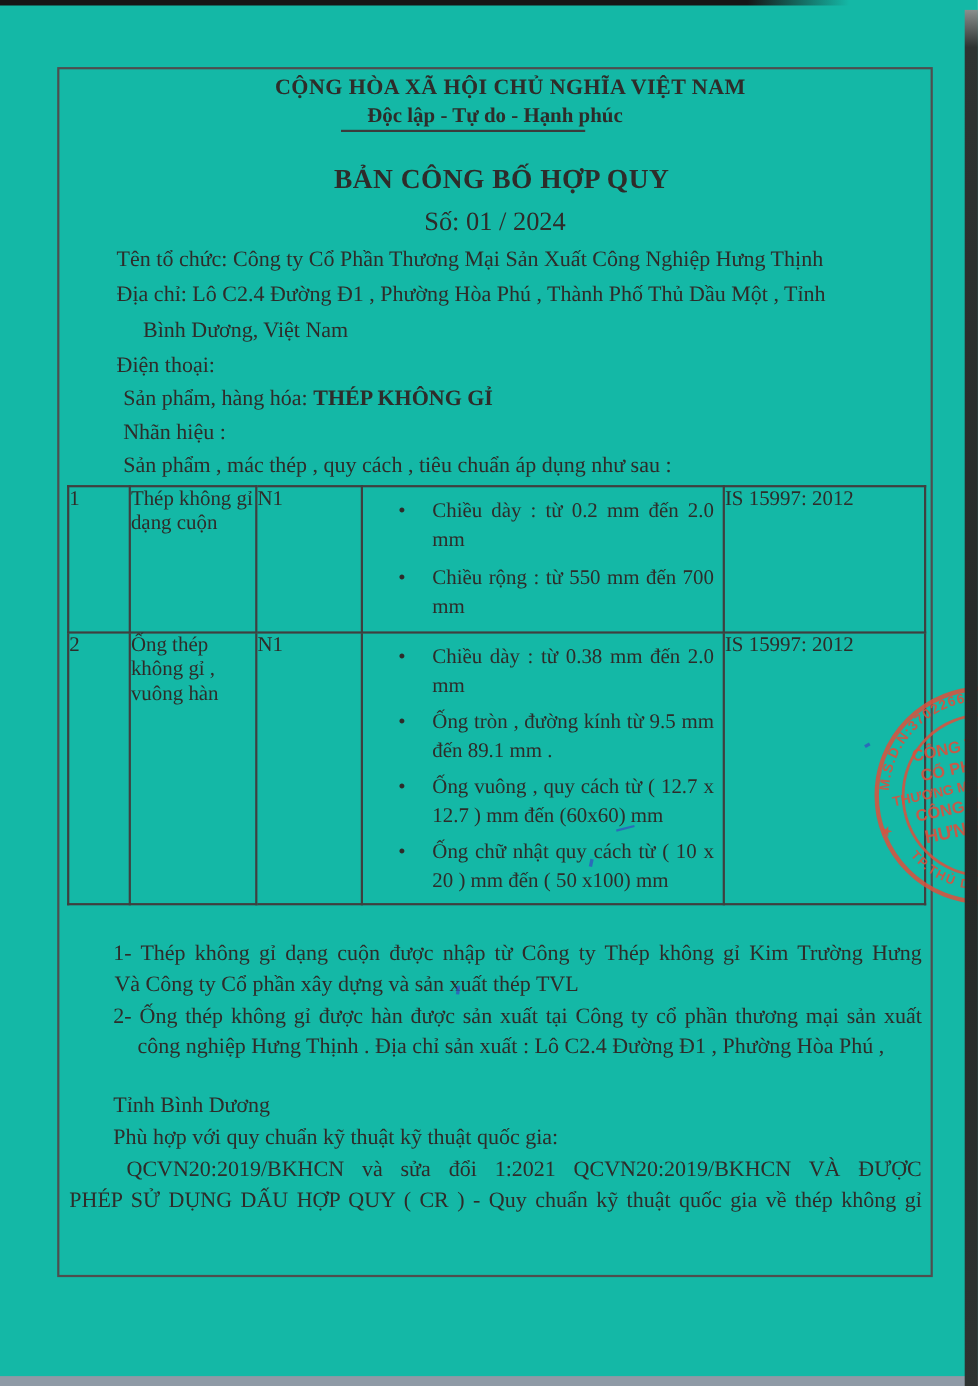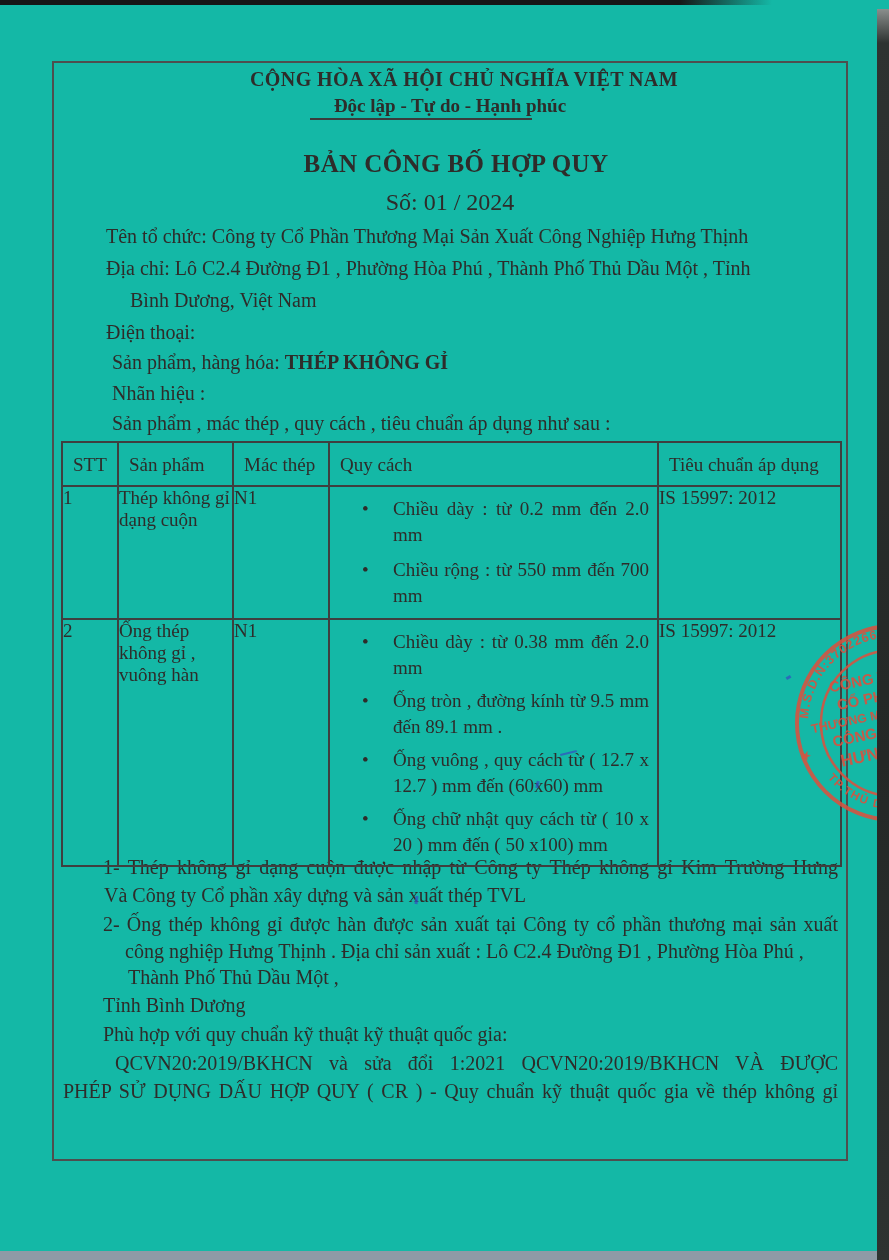--- a/index.html
+++ b/index.html
@@ -79,27 +79,20 @@
 
   <table class="spec">
     <colgroup>
       <col style="width:56px">
         <col style="width:115px">
         <col style="width:96px">
         <col style="width:329px">
         <col style="width:183px">
     </colgroup>
     <tbody>
-        <tr style="height:44px">
-      <th class="c-stt">STT</th>
-      <th>Sản phẩm</th>
-      <th>Mác thép</th>
-      <th>Quy cách</th>
-      <th>Tiêu chuẩn áp dụng</th>
-    </tr>
     <tr style="height:98px" class="r1">
       <td class="c-stt">1</td>
       <td class="c-sp">Thép không gỉ dạng cuộn</td>
       <td class="c-mt">N1</td>
       <td class="c-qc">
         <ul>
           <li>Chiều dày : từ 0.2 mm đến 2.0 mm</li>
           <li>Chiều rộng : từ 550 mm đến 700 mm</li>
         </ul>
       </td>
@@ -119,21 +112,20 @@
       </td>
       <td class="c-tc">IS 15997: 2012</td>
     </tr>
   </tbody>
     </table>
 
   <div class="nline njust" style="left:103px;top:856px;width:735px;">1-  Thép không gỉ dạng cuộn được nhập từ Công ty Thép không gỉ Kim Trường Hưng</div>
   <div class="nline" style="left:104px;top:884px;">Và Công ty Cổ phần xây dựng và sản xuất thép TVL</div>
   <div class="nline njust" style="left:103px;top:913px;width:735px;">2-  Ống thép không gỉ được hàn được sản xuất tại Công ty cổ phần thương mại sản xuất</div>
   <div class="nline" style="left:125px;top:940px;">công nghiệp Hưng Thịnh . Địa chỉ sản xuất : Lô C2.4 Đường Đ1 , Phường Hòa Phú ,</div>
-  <div class="nline" style="left:128px;top:966px;">Thành Phố Thủ Dầu Một ,</div>
   <div class="nline" style="left:103px;top:994px;">Tỉnh Bình Dương</div>
   <div class="nline" style="left:103px;top:1023px;">Phù hợp với quy chuẩn kỹ thuật kỹ thuật quốc gia:</div>
   <div class="nline njust" style="left:115px;top:1052px;width:723px;">QCVN20:2019/BKHCN và sửa đổi 1:2021 QCVN20:2019/BKHCN VÀ ĐƯỢC</div>
   <div class="nline njust" style="left:63px;top:1080px;width:775px;">PHÉP SỬ DỤNG DẤU HỢP QUY ( CR ) -  Quy chuẩn kỹ thuật quốc gia về thép không gỉ</div>
 
   <svg class="stamp" viewBox="0 0 200 200">
     <g fill="none" stroke="#d9523f" opacity="0.88">
       <circle cx="100" cy="100" r="97" stroke-width="4"></circle>
       <circle cx="100" cy="100" r="73" stroke-width="2.5"></circle>
     </g>

